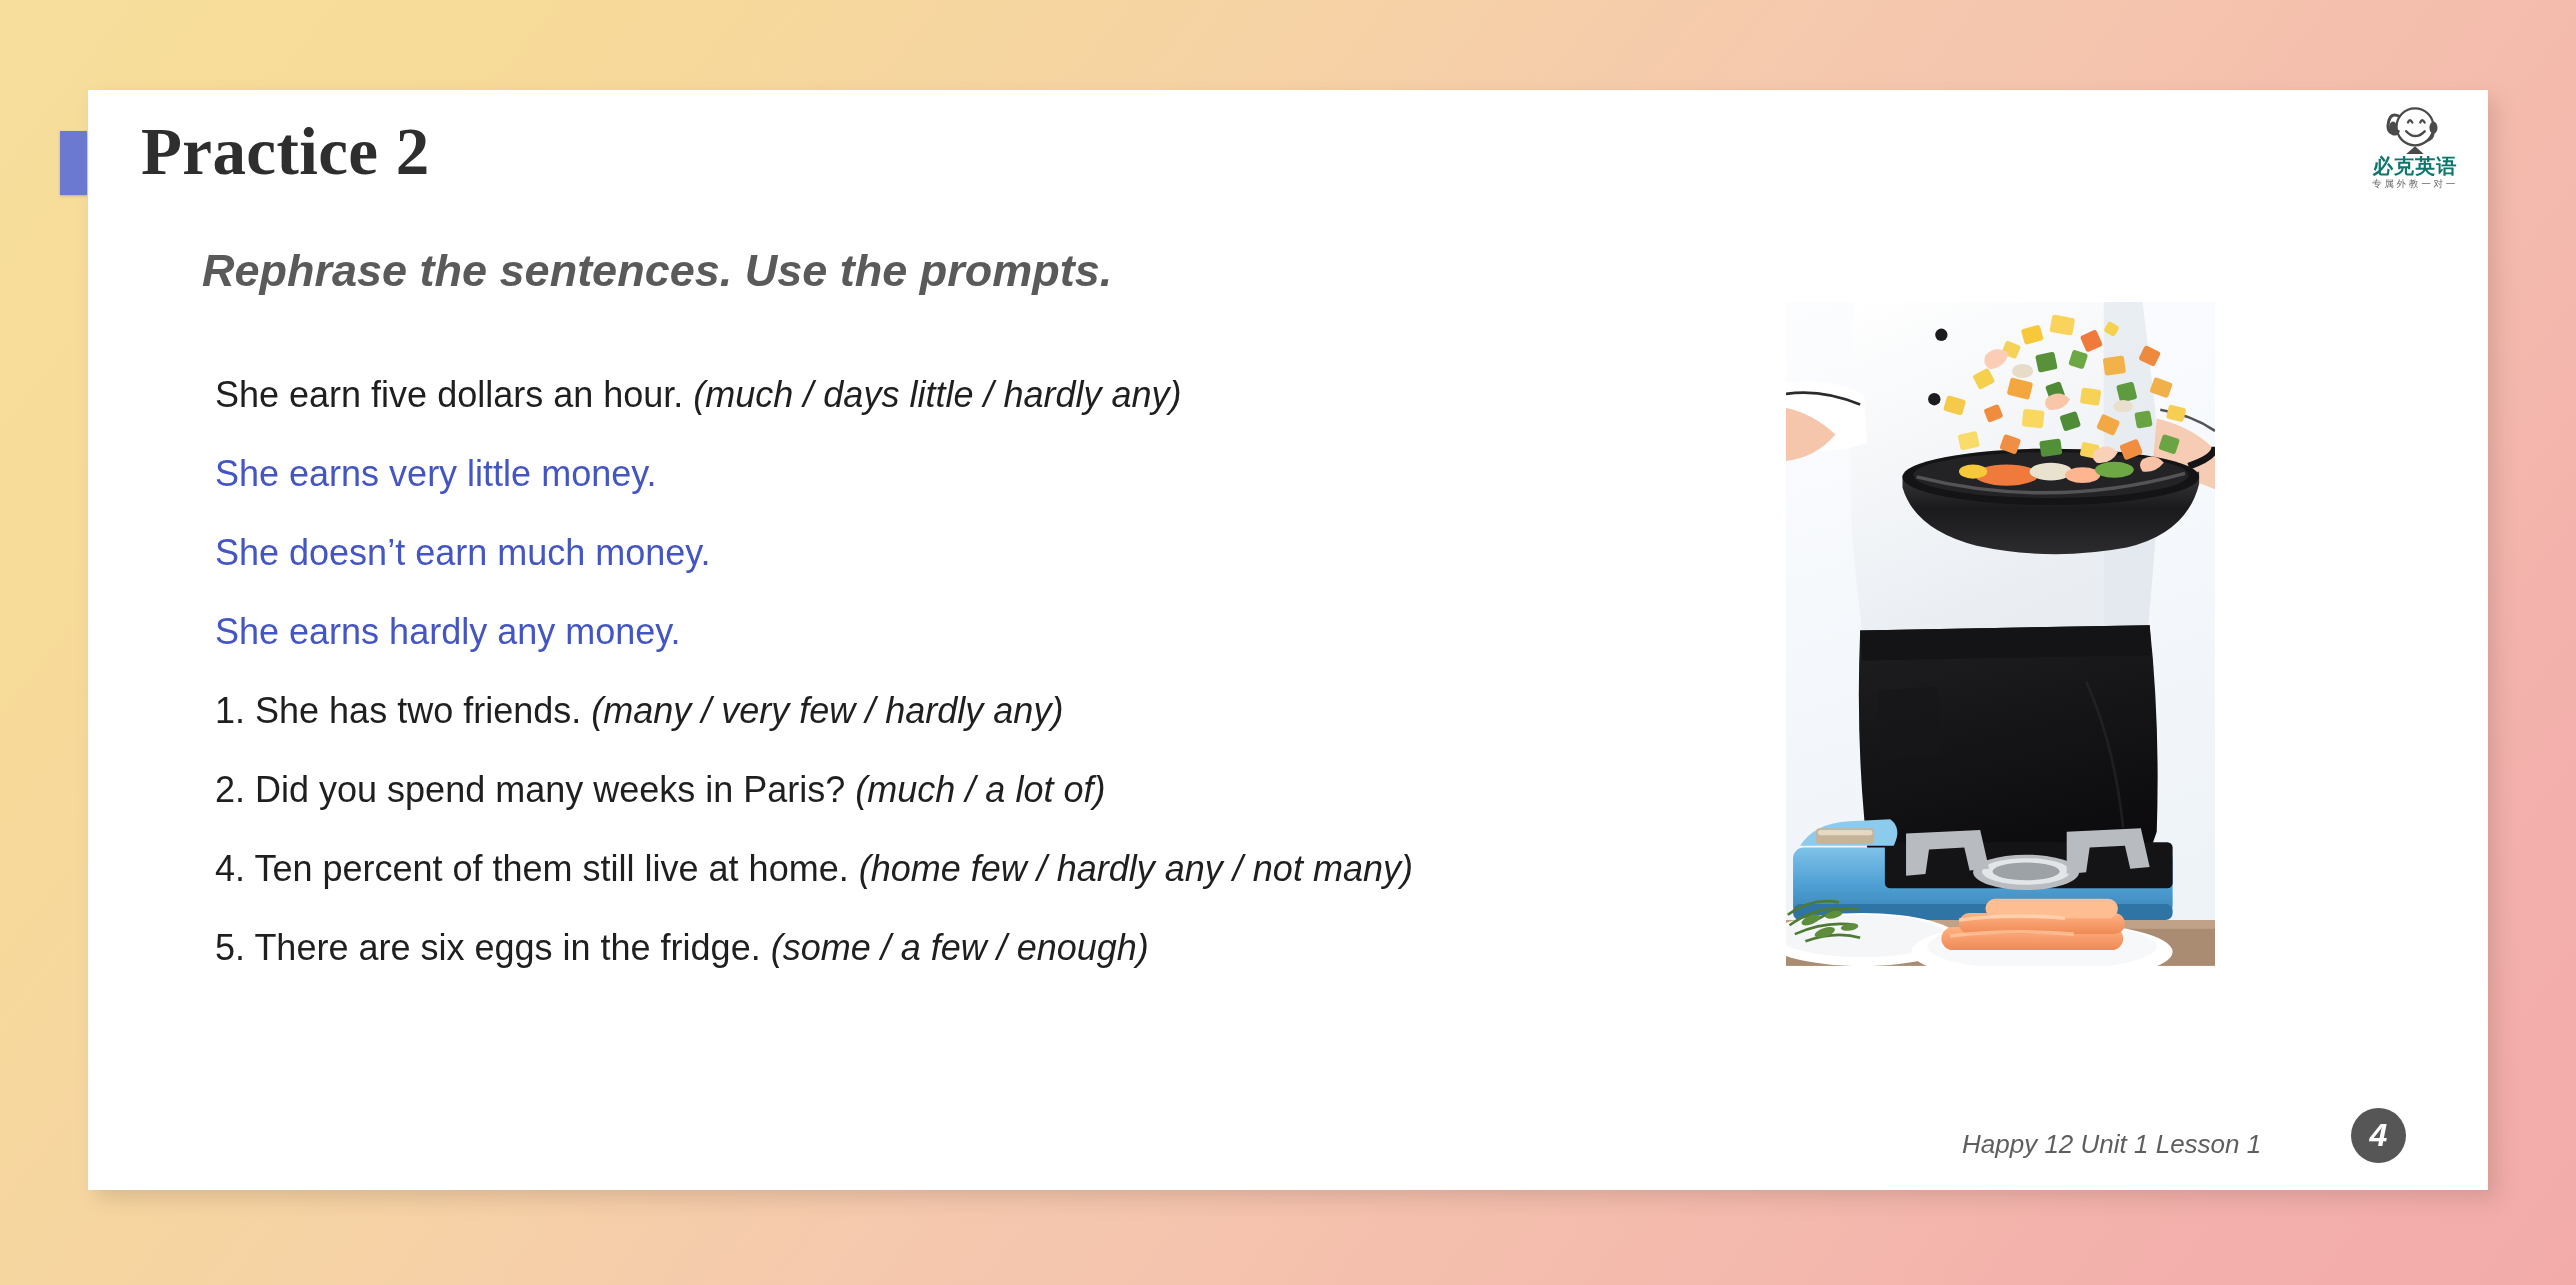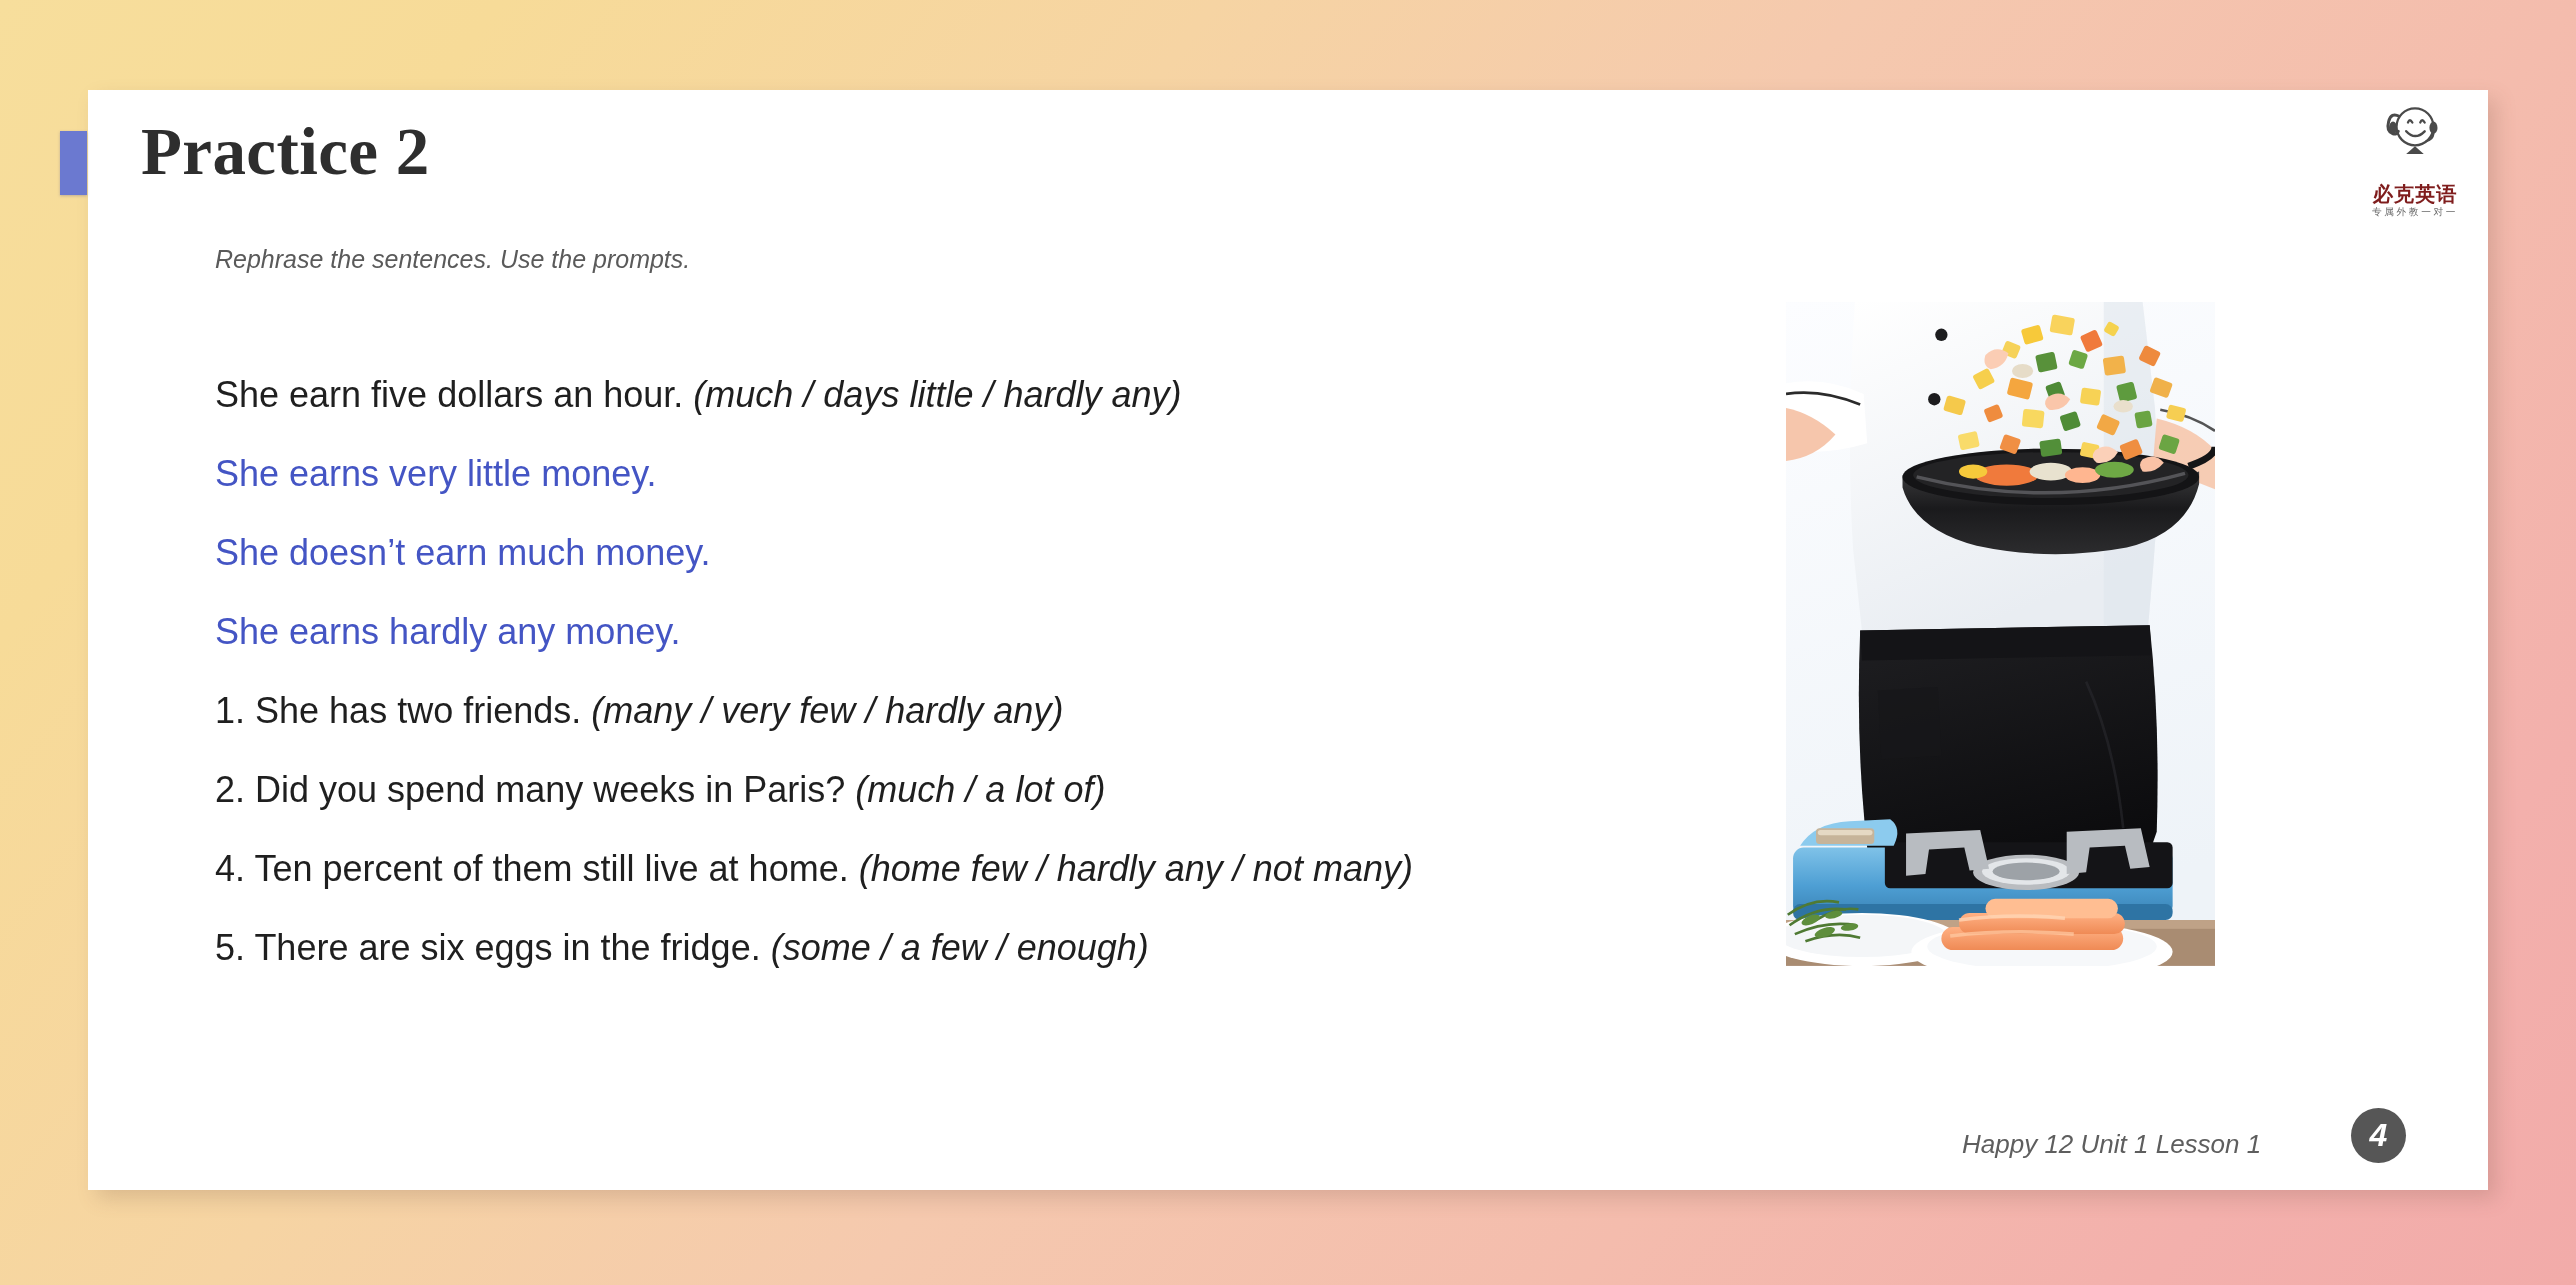--- a/index.html
+++ b/index.html
@@ -53,26 +53,26 @@
     font-weight: bold;
     font-size: 67px;
     color: #2E2E2E;
     letter-spacing: 0.4px;
     white-space: nowrap;
   }
 
   
   .instruction {
     position: absolute;
-    left: 215px;
+    left: 202px;
     top: 245px;
     font-family: "Liberation Sans", sans-serif;
-    font-weight: normal;
+    font-weight: bold;
     font-style: italic;
-    font-size: 25px;
+    font-size: 45px;
     color: #5A5A5A;
     white-space: nowrap;
   }
 
   
   .lines-block {
     position: absolute;
     left: 215px;
     top: 355px;
     width: 1554px;
@@ -110,24 +110,23 @@
     top: 104px;
     width: 124px;
     height: 99px;
     text-align: center;
   }
   .brand-logo .mark { display: block; }
   .brand-name {
     font-family: "DejaVu Sans", sans-serif;
     font-weight: bold;
     font-size: 20.3px;
-    color: #7f1d1d;
+    color: #0f766e;
     letter-spacing: 0.9px;
     line-height: 23px;
-    margin-top: 28px;
   }
   .brand-tagline {
     font-family: "DejaVu Sans", sans-serif;
     font-size: 9.7px;
     color: #6A6A6A;
     letter-spacing: 2.6px;
     line-height: 12.4px;
   }
 
   

